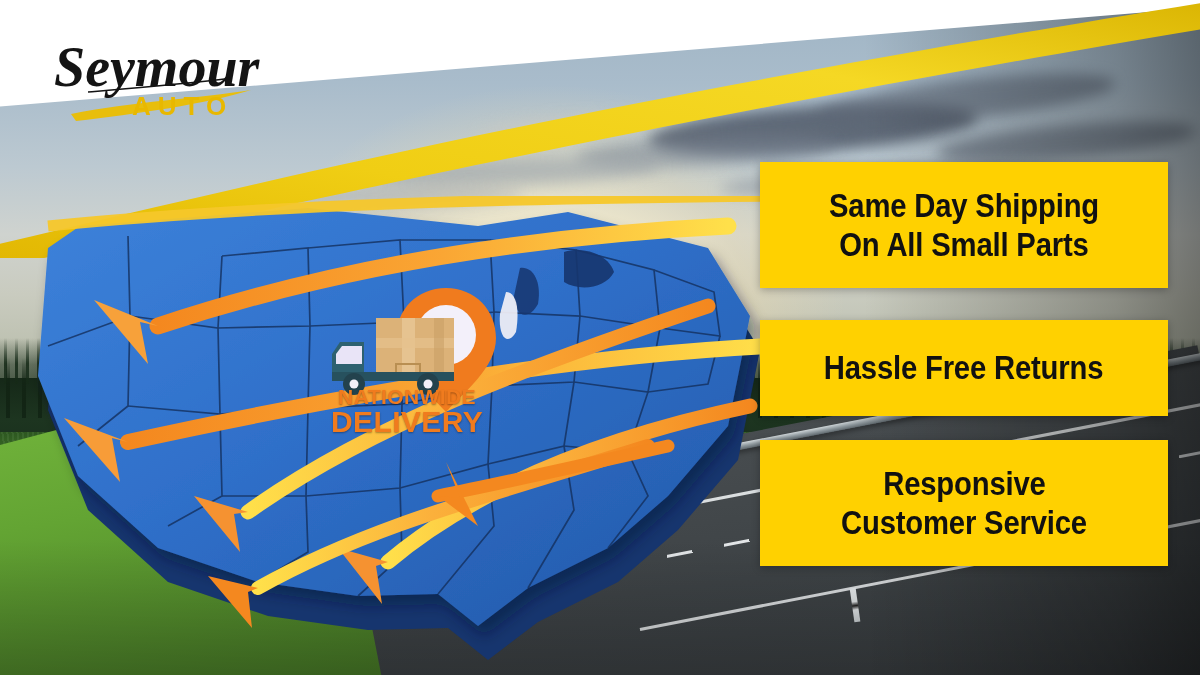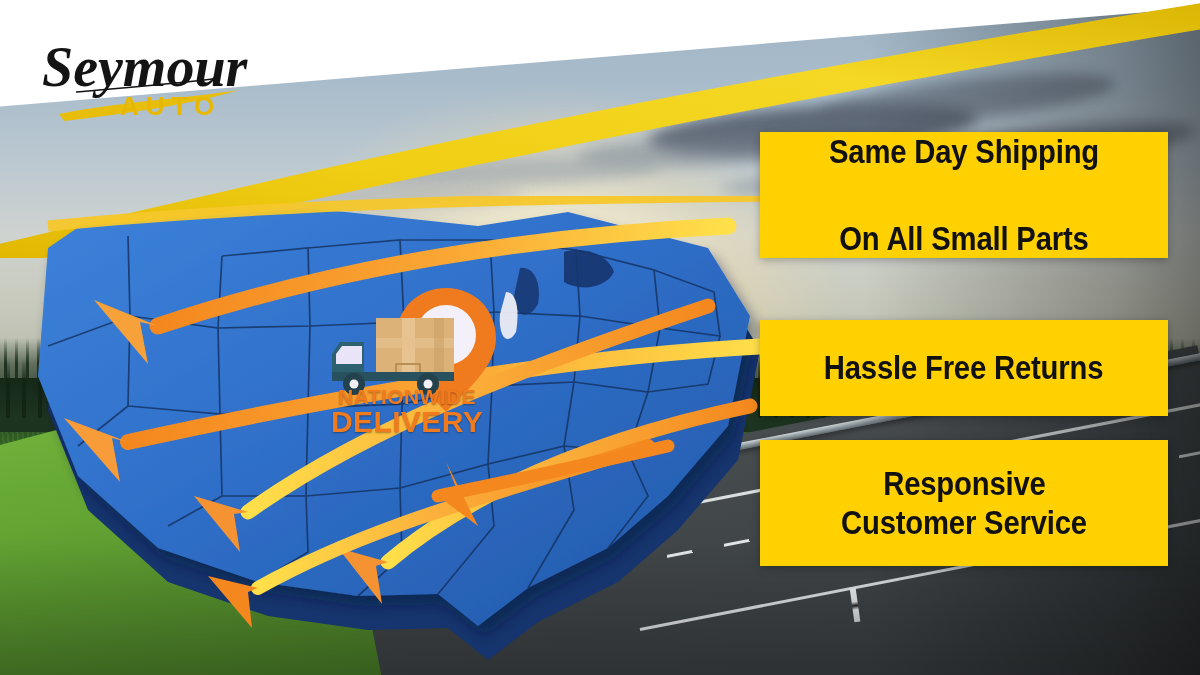--- a/index.html
+++ b/index.html
@@ -126,21 +126,21 @@
     background:#ffffff;
     clip-path: polygon(0 0, 100% 0, 100% 3%, 0 41%);
   }
   .swoosh-top {
     position:absolute; left:-2%; top:-12px; width:104%; height:270px;
     pointer-events:none;
   }
   .swoosh-top svg { width:100%; height:100%; display:block; }
 
   
-  .logo { position:absolute; left:24px; top:18px; width:250px; height:110px; }
+  .logo { position:absolute; left:36px; top:18px; width:250px; height:110px; }
   .logo svg { width:100%; height:100%; display:block; }
 
   
   .map { position:absolute; left:8px; top:196px; width:790px; height:470px; }
   .map svg { width:100%; height:100%; display:block; }
 
   
   .nd-badge { position:absolute; left:324px; top:280px; width:180px; height:168px; }
   .nd-badge svg { width:100%; height:100%; display:block; }
   .nd-text {
@@ -167,21 +167,21 @@
     box-shadow:0 2px 8px rgba(0,0,0,.28);
   }
   .panel .ln {
     display:block;
     font-size:34px; line-height:1.16;
     transform:scaleX(0.86);
     transform-origin:center;
     white-space:nowrap;
     letter-spacing:-0.2px;
   }
-  #panel-1 { top:132px; height:126px;justify-content:space-between; }
+  #panel-1 { top:162px; height:126px; }
   #panel-2 { top:320px; height:96px; }
   #panel-3 { top:440px; height:126px; }
 </style>
 </head>
 <body>
 
 <div class="banner">
 
   <div class="photo">
     <div class="sky">

